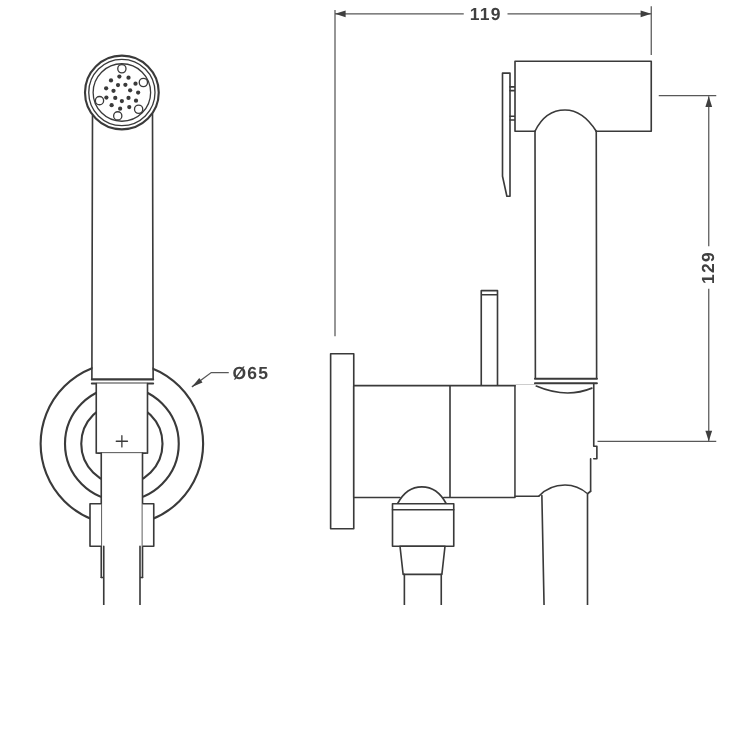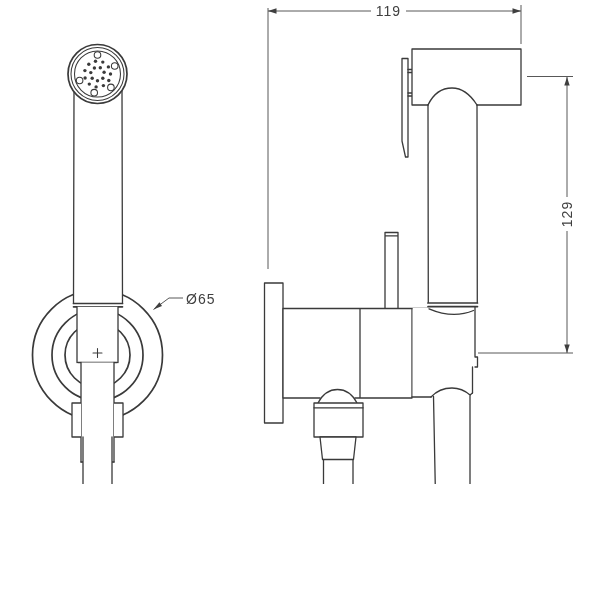--- a/index.html
+++ b/index.html
@@ -1,17 +1,17 @@
 <!DOCTYPE html>
 <html><head>
 <meta charset="utf-8">
 <style>
   html,body{margin:0;padding:0;background:#ffffff;}
   .stage{position:relative;width:600px;height:484px;background:#ffffff;overflow:hidden;
-         font-family:"Liberation Sans", sans-serif;}
+         font-family:"Liberation Sans", sans-serif;font-weight:bold;}
   svg{display:block;}
   .ln   {fill:none;stroke:#3a3a3a;stroke-width:1.3;stroke-linecap:round;stroke-linejoin:round;}
   .lnb  {fill:none;stroke:#3a3a3a;stroke-width:1.7;stroke-linecap:round;stroke-linejoin:round;}
   .lnt  {fill:none;stroke:#3a3a3a;stroke-width:1.05;stroke-linecap:round;stroke-linejoin:round;}
   .wfill{fill:#ffffff;stroke:none;}
   .wln  {fill:#ffffff;stroke:#3a3a3a;stroke-width:1.3;stroke-linejoin:round;}
   .wlnb {fill:#ffffff;stroke:#3a3a3a;stroke-width:1.7;stroke-linejoin:round;}
   .dot  {fill:#3a3a3a;stroke:none;}
   .dim  {fill:none;stroke:#585858;stroke-width:1;stroke-linecap:butt;}
   .arr  {fill:#3f3f3f;stroke:none;}

